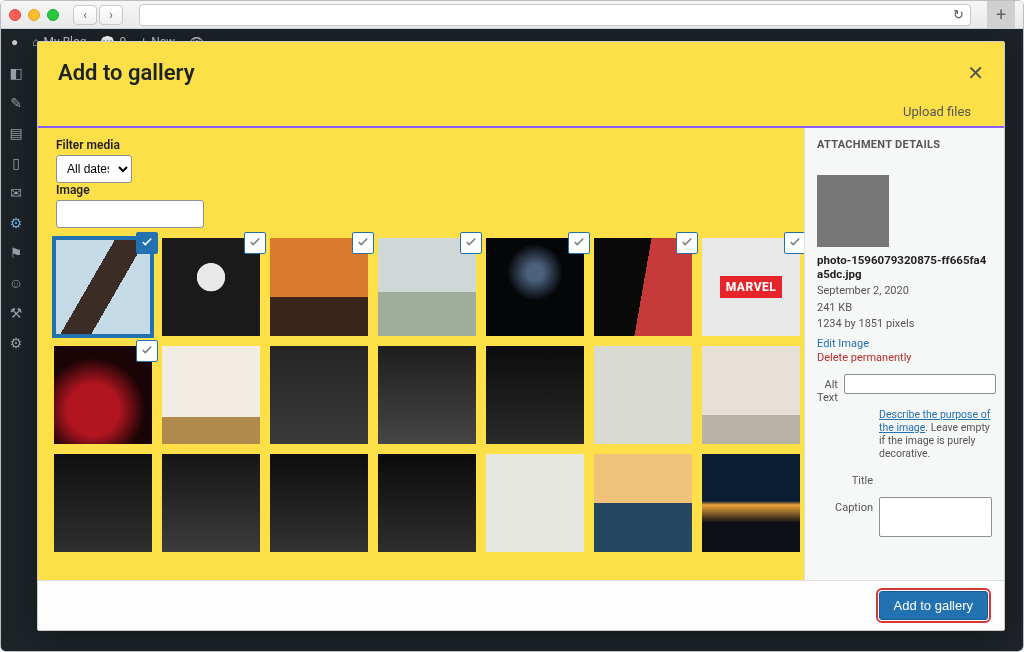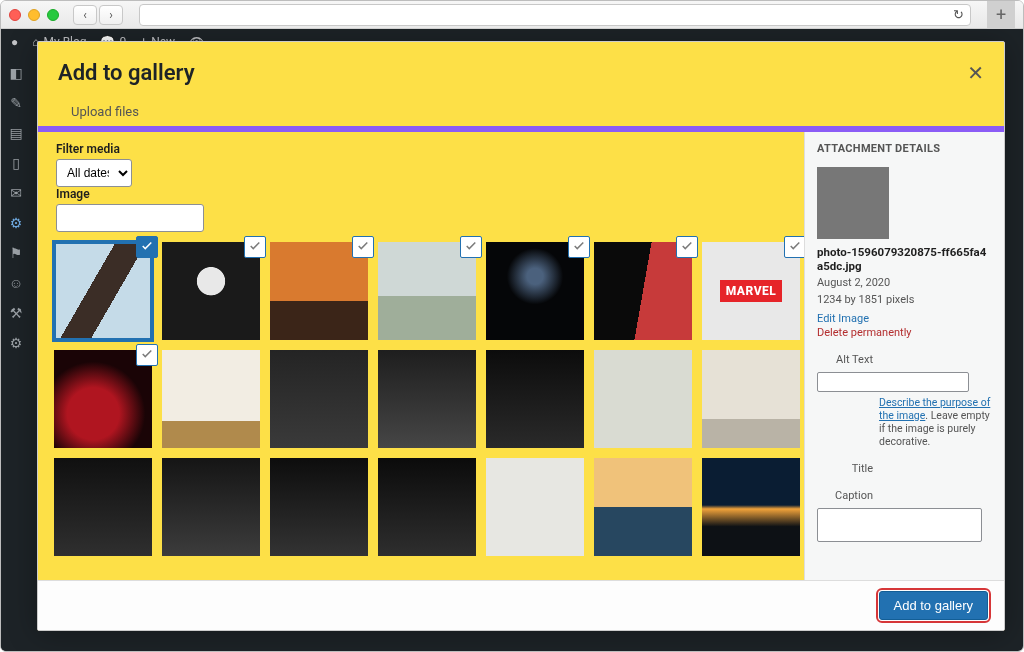--- a/index.html
+++ b/index.html
@@ -86,22 +86,23 @@
     border-radius:2px;
   }
   .modal-header{
     padding:18px 20px 10px;
     display:flex;align-items:center;justify-content:space-between;
   }
   .modal-header h1{font-size:22px;font-weight:600;color:#1d2327;}
   .modal-close{font-size:20px;color:#555;cursor:pointer;}
 
   .tabs{
-    display:flex;border-bottom:6px solid #8b5cf6;
+    display:flex;border-bottom:2px solid #8b5cf6;
     padding:0 20px;
+    justify-content:flex-end;
   }
   .tab{
     padding:8px 12px;font-size:13px;
     border:1px solid transparent;border-bottom:none;
     margin-bottom:-1px;color:#555;
   }
   .tab.active{
     border-color:#ddd;background:#fff;border-top-left-radius:3px;border-top-right-radius:3px;color:#1d2327;font-weight:500;
   }
 
@@ -146,30 +147,30 @@
   .thumb .check svg{width:14px;height:14px;}
   .thumb.sel .check svg path{fill:#fff;}
   .thumb .check svg path{fill:#7b7b7b;}
   .thumb .img{width:100%;height:100%;}
 
   
   .details{
     width:200px;border-left:1px solid #ddd;background:#f6f7f7;
     padding:10px 12px;font-size:11px;overflow:auto;
   }
-  .details h3{font-size:11px;letter-spacing:0.3px;color:#555;font-weight:700;margin-bottom:12px;}
+  .details h3{font-size:11px;letter-spacing:0.3px;color:#555;font-weight:700;margin-bottom:24px;}
   .details .preview{
     width:72px;height:72px;background:#777;margin-bottom:6px;
   }
   .details .fname{font-weight:700;font-size:11.5px;word-break:break-all;margin-bottom:2px;}
   .details .meta{color:#555;font-size:11px;line-height:1.5;}
   .details .links{margin-top:4px;font-size:11px;}
   .details .links a{display:block;color:#2271b1;text-decoration:none;margin-bottom:1px;}
   .details .links a.delete{color:#b32d2e;}
-  .details .field-row{display:flex;align-items:flex-start;margin-top:10px;gap:6px;flex-direction:column;}
+  .details .field-row{display:flex;align-items:flex-start;margin-top:10px;gap:6px;}
   .details .field-row label{width:56px;text-align:right;font-size:11px;color:#555;padding-top:4px;}
   .details .field-row input[type=text],
   .details .field-row textarea{
     flex:1;border:1px solid #8c8f94;border-radius:2px;font-size:11px;padding:3px 4px;background:#fff;
   }
   .details .field-row textarea{height:40px;resize:none;}
   .details .helper{font-size:10.5px;color:#555;margin-top:4px;margin-left:62px;}
   .details .helper a{color:#2271b1;}
 
   
@@ -393,21 +394,22 @@
             <div class="thumb">
                 <div class="img t20"></div>
               </div>
           </div>
         </div>
 
         <div class="details">
           <h3>ATTACHMENT DETAILS</h3>
           <div class="preview t0"></div>
           <div class="fname">photo-1596079320875-ff665fa4a5dc.jpg</div>
-          <div class="meta">August 2, 2020</div>
+          <div class="meta">September 2, 2020</div>
+          <div class="meta">241 KB</div>
           <div class="meta">1234 by 1851 pixels</div>
           <div class="links">
             <a href="#">Edit Image</a>
             <a href="#" class="delete">Delete permanently</a>
           </div>
 
           <div class="field-row">
             <label>Alt Text</label>
             <input type="text" value="" style="">
           </div>

